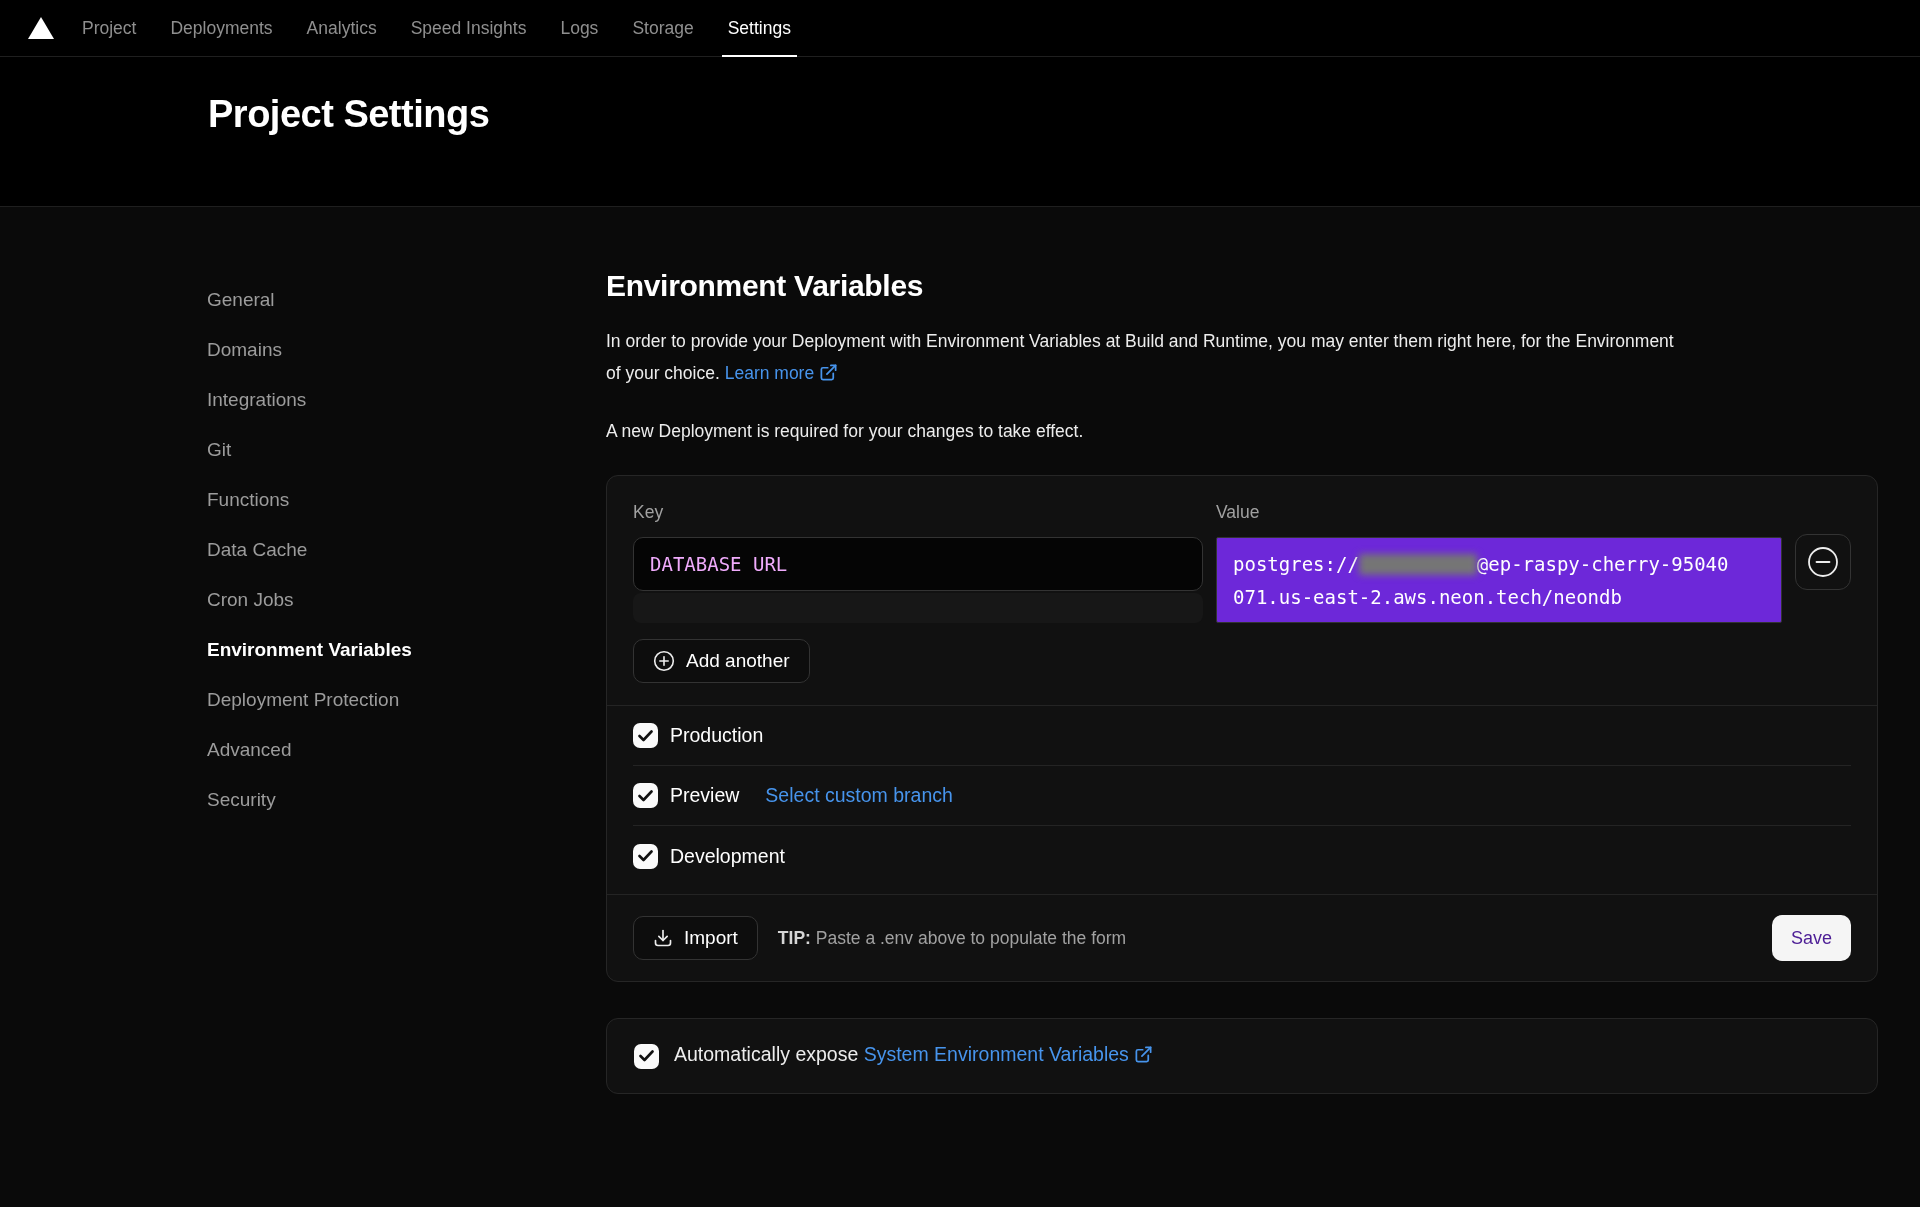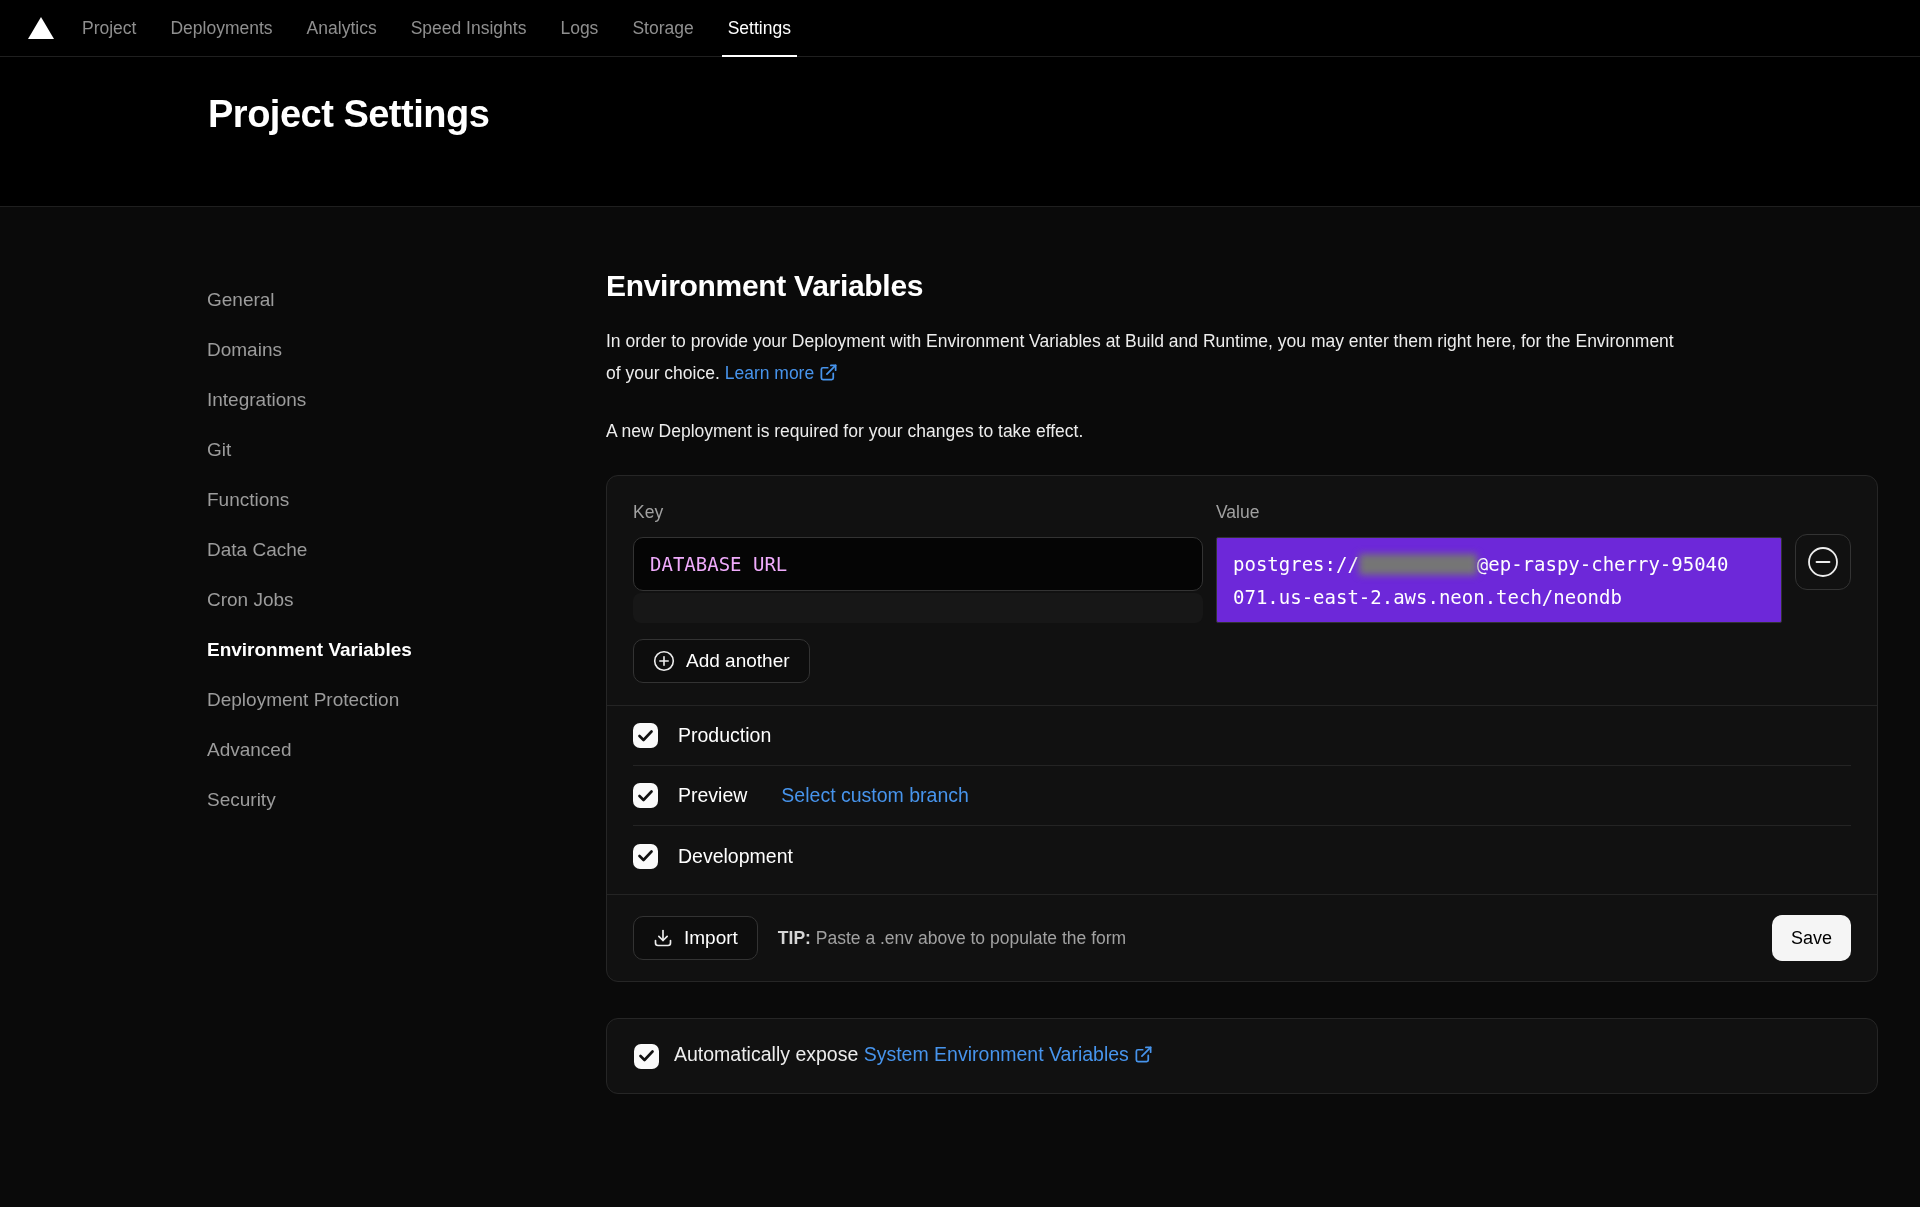--- a/index.html
+++ b/index.html
@@ -51,34 +51,34 @@
   .redacted { display:inline-block; width:118px; height:21px; background:#757575;
     border-radius:2px; filter:blur(3.5px); vertical-align:-4px; }
   .icon-sq-btn { width:56px; height:56px; background:transparent; border:1px solid #333;
     border-radius:12px; display:flex; align-items:center; justify-content:center; cursor:pointer; }
   .ghost-btn { margin-top:16px; height:44px; background:#0d0d0d; border:1px solid #333;
     border-radius:10px; display:inline-flex; align-items:center; gap:11px; padding:0 19px;
     color:#fff; font-size:19px; font-weight:500; cursor:pointer; }
 
   .section-b { border-top:1px solid #242424; padding:0 26px 8px 26px; }
   .env-label { padding-top:24px; font-size:17.5px; color:#a1a1a1; }
-  .env-row { height:60px; display:flex; align-items:center; gap:20px;
+  .env-row { height:60px; display:flex; align-items:center; gap:12px;
     border-bottom:1px solid #242424; }
   .env-row:last-child { border-bottom:none; }
   .env-row-label { color:#fff; font-size:19.5px; font-weight:500; }
   .env-row .link { font-size:19.5px; margin-left:14px; }
   .checkbox { width:25px; height:25px; background:#fafafa; border-radius:7px; flex:none;
     display:flex; align-items:center; justify-content:center; cursor:pointer; }
 
   .card-footer { border-top:1px solid #242424; padding:20px 26px; display:flex;
     align-items:center; }
   .import-btn { margin-top:0; }
   .tip { margin-left:20px; font-size:17.5px; color:#a1a1a1; }
   .tip b { color:#d6d6d6; font-weight:700; }
-  .save-btn { margin-left:auto; width:79px; height:46px; background:#f5f5f5; color:#000000;
+  .save-btn { margin-left:auto; width:79px; height:46px; background:#f5f5f5; color:#4c1d95;
     border:none; border-radius:10px; font-size:18px; font-weight:500; cursor:pointer;
     font-family:"Liberation Sans", sans-serif; }
 
   .card2 { margin-top:36px; height:76px; display:flex; align-items:center; gap:15px;
     padding:0 27px; }
   .card2 .text { color:#ededed; font-size:19.5px; }
 </style>
 </head>
 <body>
 

